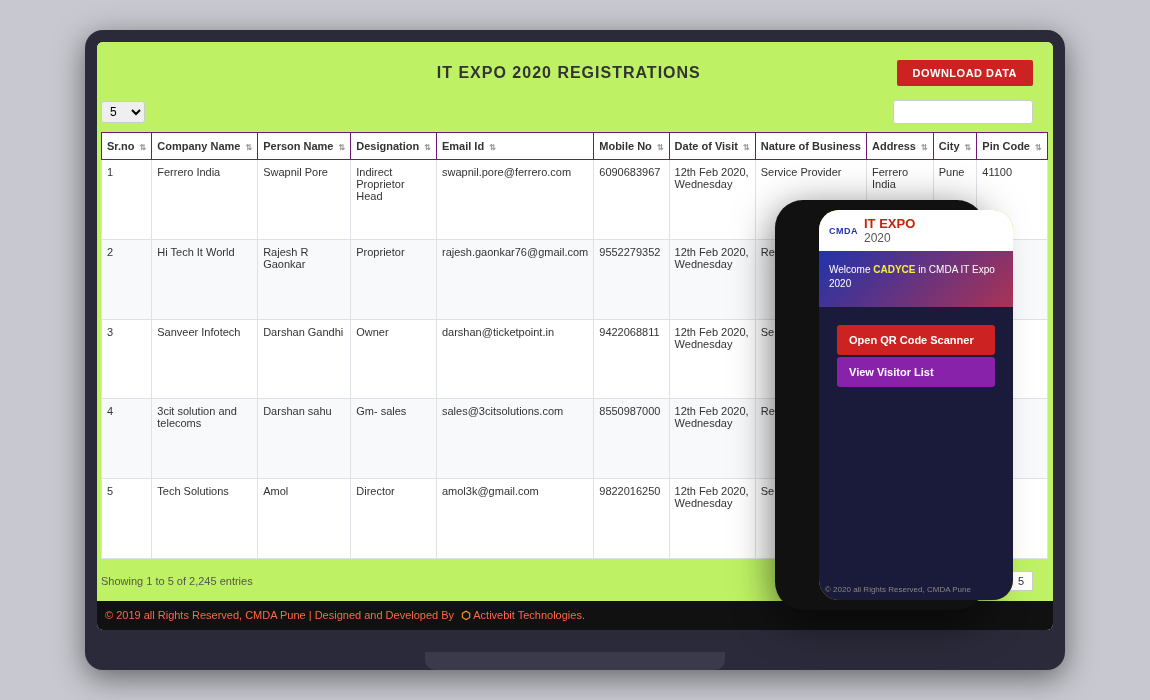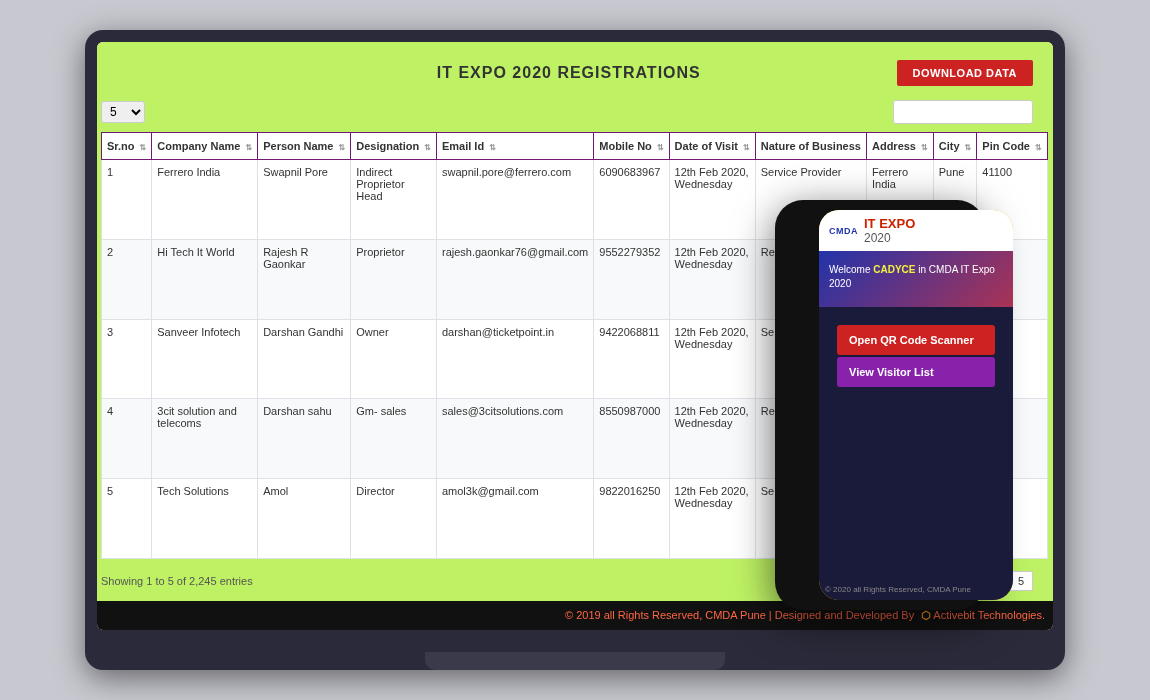--- a/index.html
+++ b/index.html
@@ -184,21 +184,21 @@
       background: #3b2f7a;
       color: #fff;
       border-color: #3b2f7a;
     }
 
     
     .footer {
       background: #111;
       color: #ccc;
       font-size: 11px;
-      text-align: right;
+      text-align: left;
       padding: 8px;
       flex-shrink: 0;
     }
     .footer span { color: #ff6644; }
 
     
     .phone-shell {
       position: absolute;
       right: 80px;
       bottom: 60px;

